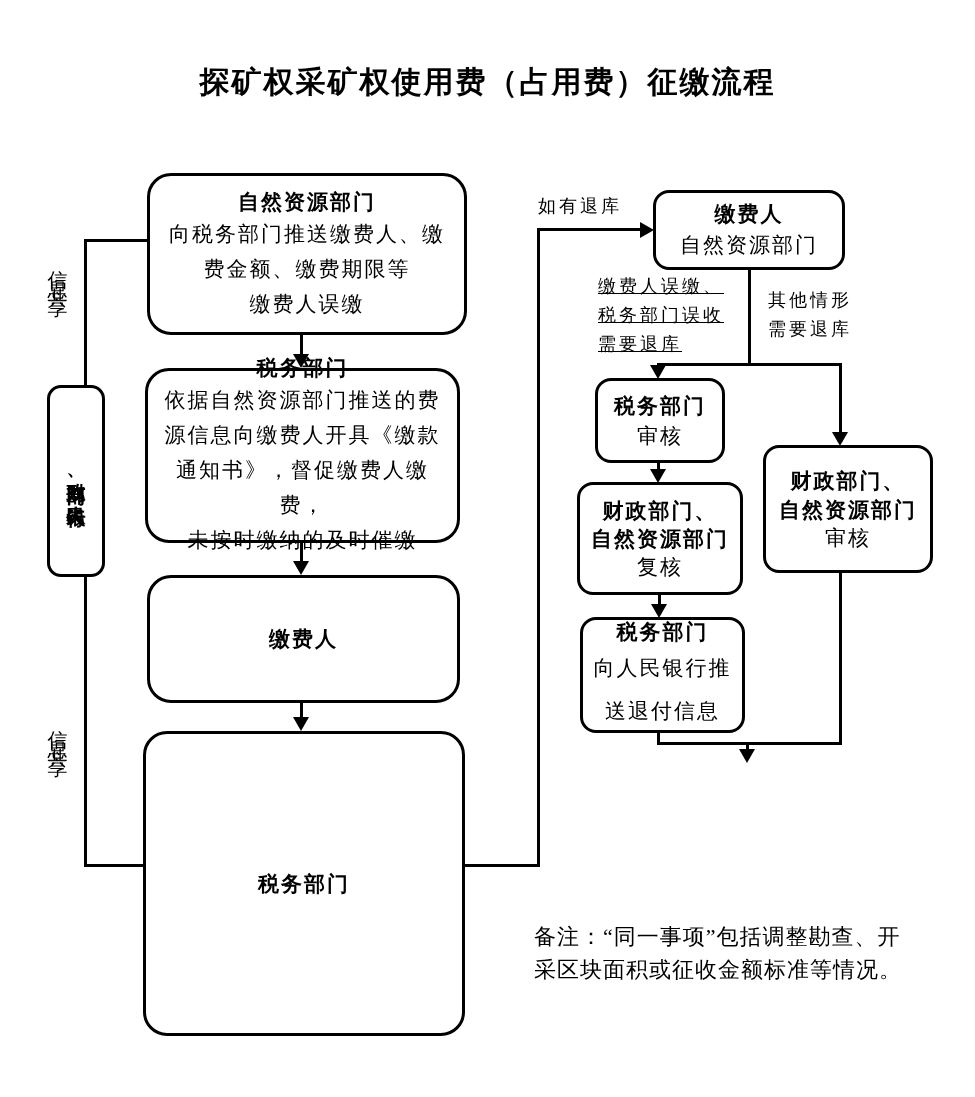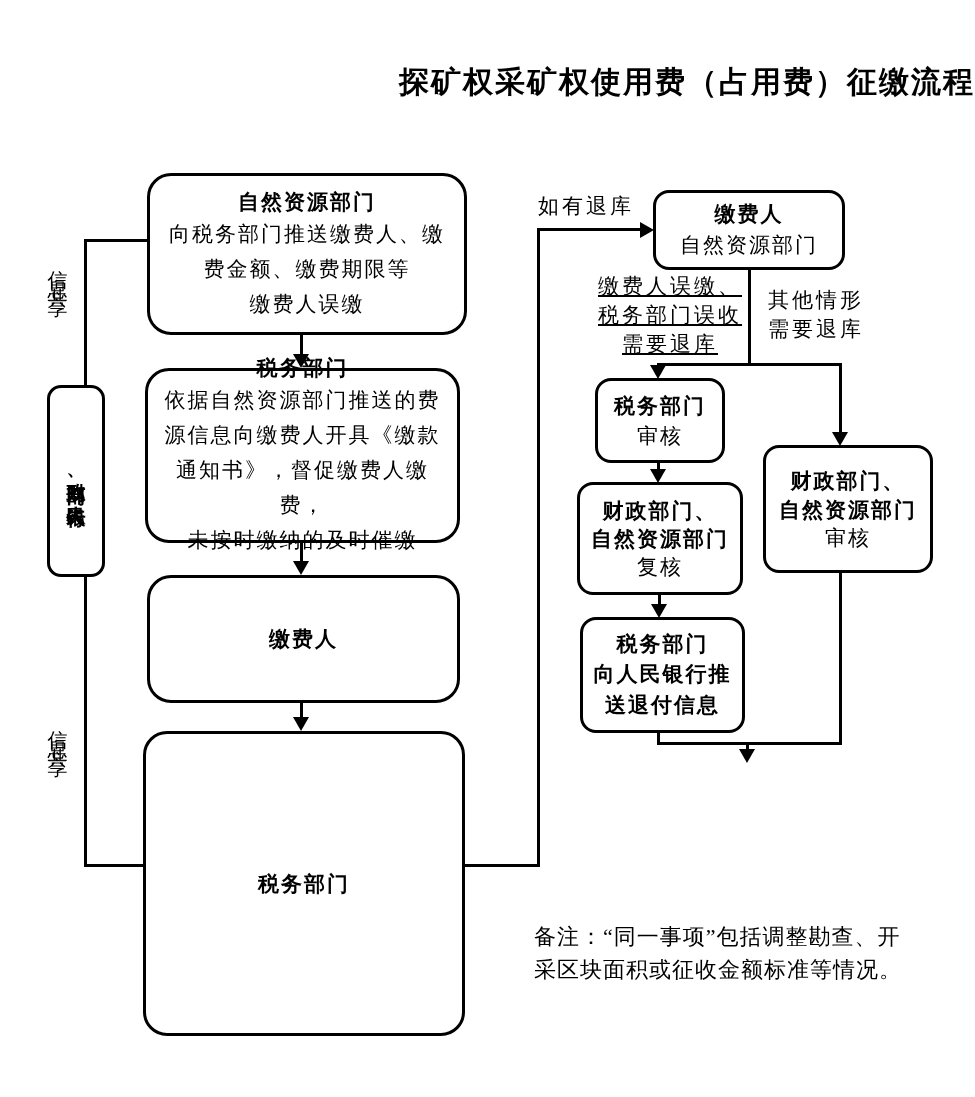--- a/index.html
+++ b/index.html
@@ -3,21 +3,21 @@
 <meta charset="utf-8">
 <style>
   html,body{margin:0;padding:0;background:#fff;}
   #stage{
     position:relative; width:975px; height:1097px; background:#ffffff;
     color:#000; font-family:"Liberation Serif","DejaVu Serif",serif;
     overflow:hidden;
   }
   .title{
     position:absolute; left:0; top:62px; width:100%;
-    text-align:right; font-size:30px; font-weight:bold;
+    text-align:center; font-size:30px; font-weight:bold;
     letter-spacing:2px; font-family:"Liberation Serif","DejaVu Serif",serif;
   }
   .box{
     position:absolute; border:3px solid #000; border-radius:24px;
     background:#fff; text-align:center; box-sizing:border-box;
     display:flex; flex-direction:column; justify-content:center;
     padding:4px 6px;
   }
   .box .t{
     font-weight:bold; font-size:21px; line-height:30px;
@@ -36,22 +36,22 @@
   }
   .vbox .t{
     writing-mode:vertical-rl; font-weight:bold; font-size:19px;
     letter-spacing:1px; font-family:"Liberation Sans","DejaVu Sans",sans-serif;
   }
   .vlabel{
     position:absolute; writing-mode:vertical-rl; font-size:20px;
     letter-spacing:9px; line-height:20px;
   }
   .flabel{
-    position:absolute; font-size:21px; line-height:29px;
-    letter-spacing:3px; white-space:pre-line;text-align:center;
+    position:absolute; font-size:18px; line-height:29px;
+    letter-spacing:3px; white-space:pre-line;
   }
   .note{
     position:absolute; font-size:22px; line-height:33px;
     letter-spacing:1px; white-space:pre-line;
   }
   .hline,.vline{position:absolute; background:#000;}
   .hline{height:3px;}
   .vline{width:3px;}
   .arrd{
     position:absolute; width:0; height:0;
@@ -151,21 +151,21 @@
     <div class="t" style="line-height:28px;">财政部门、
 自然资源部门</div>
     <div class="b" style="line-height:28px;">复核</div>
   </div>
 
   <div class="vline" style="left:658px; top:595px; height:10px;"></div>
   <div class="arrd" style="left:651px; top:604px;"></div>
 
   <div class="box small" style="left:580px; top:617px; width:165px; height:116px;">
     <div class="t">税务部门</div>
-    <div class="b" style="line-height:31px;font-weight:bold;">向人民银行推
+    <div class="b" style="line-height:43px;">向人民银行推
 送退付信息</div>
   </div>
 
   <div class="box small" style="left:763px; top:445px; width:170px; height:128px;">
     <div class="t" style="line-height:29px;">财政部门、
 自然资源部门</div>
     <div class="b" style="line-height:29px;">审核</div>
   </div>
 
   <div class="vline" style="left:839px; top:573px; height:172px;"></div>

